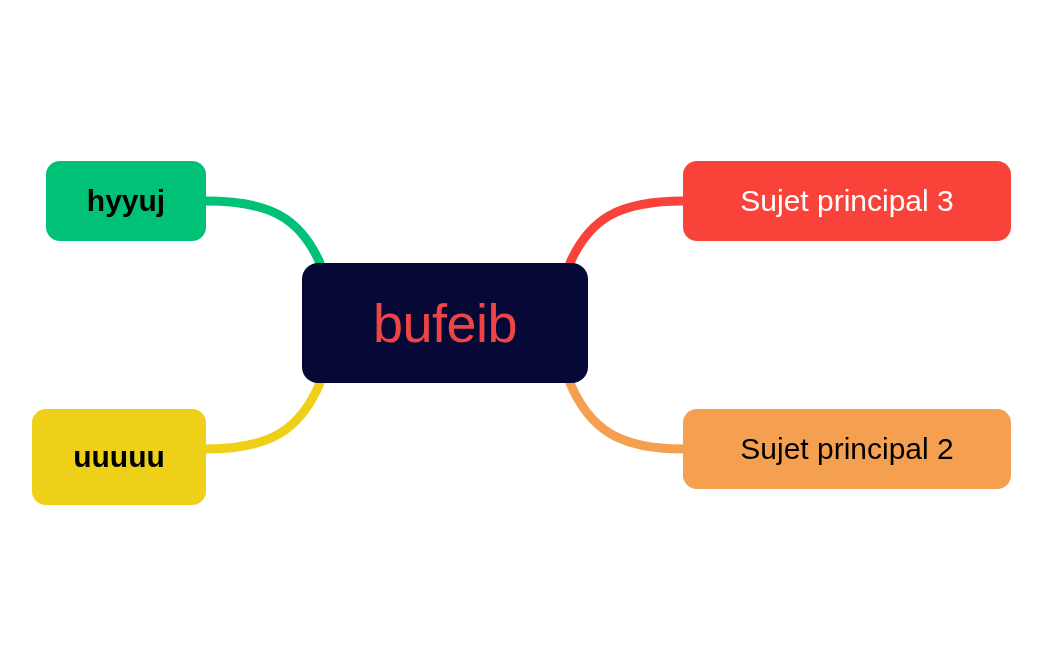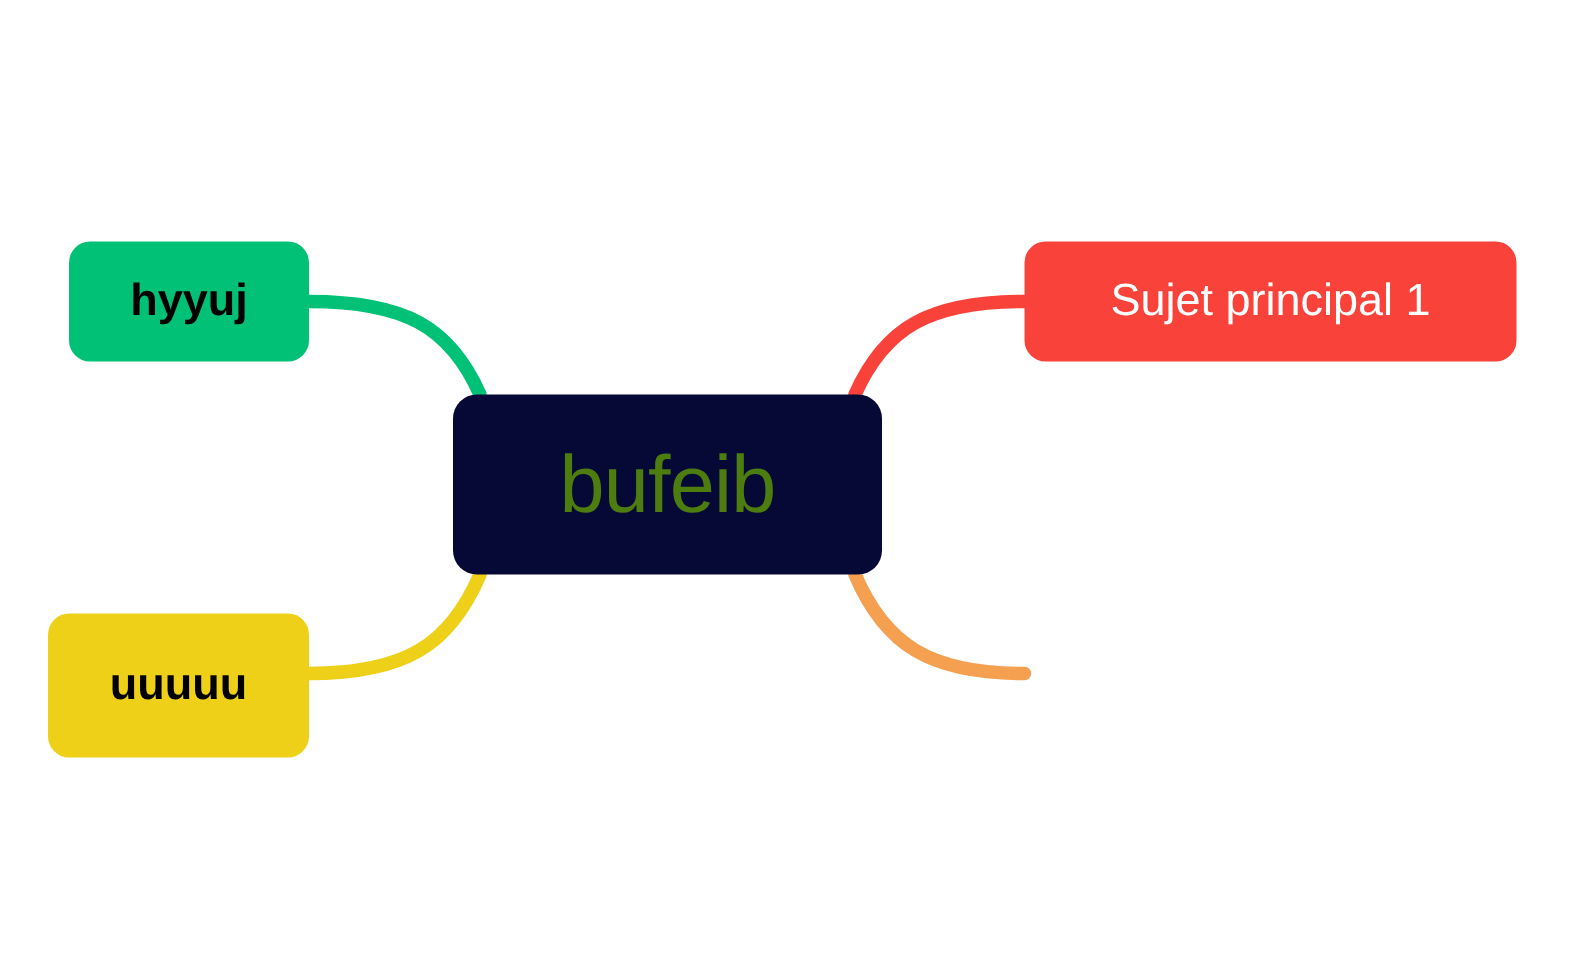--- a/index.html
+++ b/index.html
@@ -42,21 +42,21 @@
   }
   #node-central {
     left: 302px;
     top: 263px;
     width: 286px;
     height: 120px;
     border-radius: 16px;
     background: #060936;
   }
   #node-central .node-label {
-    color: #4d7c0f;
+    color: #ef4444;
     font-size: 54px;
     font-weight: 500;
     letter-spacing: -0.5px;
   }
   #node-branch-0 {
     left: 46px;
     top: 161px;
     width: 160px;
     height: 80px;
     background: #00c176;
@@ -113,25 +113,28 @@
     <path d="M 683 201 C 620 201 590 218 570 263" fill="none" stroke="#f9423a" stroke-width="9" stroke-linecap="round"></path>
     <path d="M 206 449 C 270 449 300 430 320 383" fill="none" stroke="#efd019" stroke-width="9" stroke-linecap="round"></path>
     <path d="M 683 449 C 620 449 590 430 570 383" fill="none" stroke="#f4a050" stroke-width="9" stroke-linecap="round"></path>
   </svg>
 
   <div class="node" id="node-branch-0">
     <span class="node-label">hyyuj</span>
   </div>
 
   <div class="node" id="node-branch-1">
-    <span class="node-label">Sujet principal 1</span>
+    <span class="node-label">Sujet principal 3</span>
   </div>
 
   <div class="node" id="node-branch-2">
     <span class="node-label">uuuuu</span>
   </div>
 
+  <div class="node" id="node-branch-3">
+    <span class="node-label">Sujet principal 2</span>
+  </div>
 
   <div class="node" id="node-central">
     <span class="node-label">bufeib</span>
   </div>
 
 </div>
 
 </body></html>

